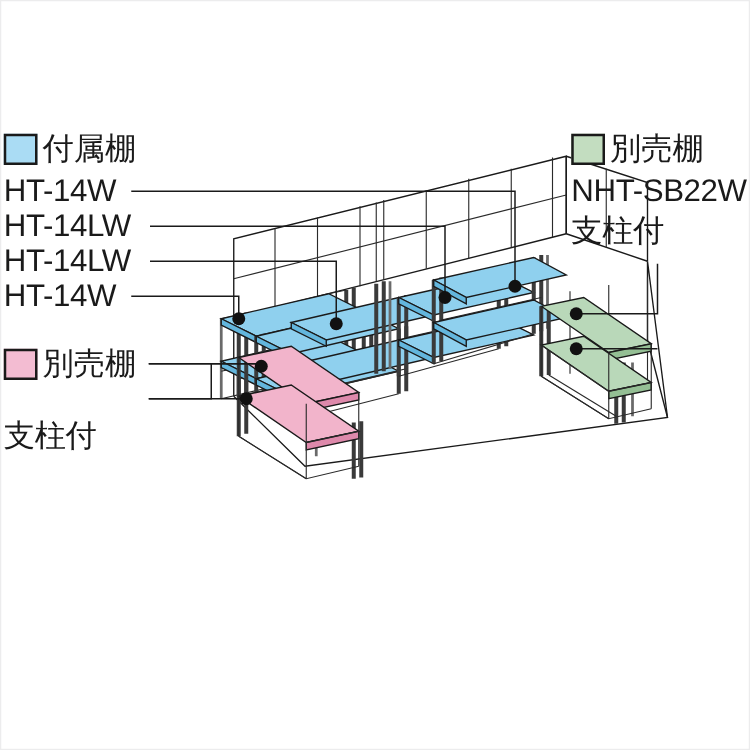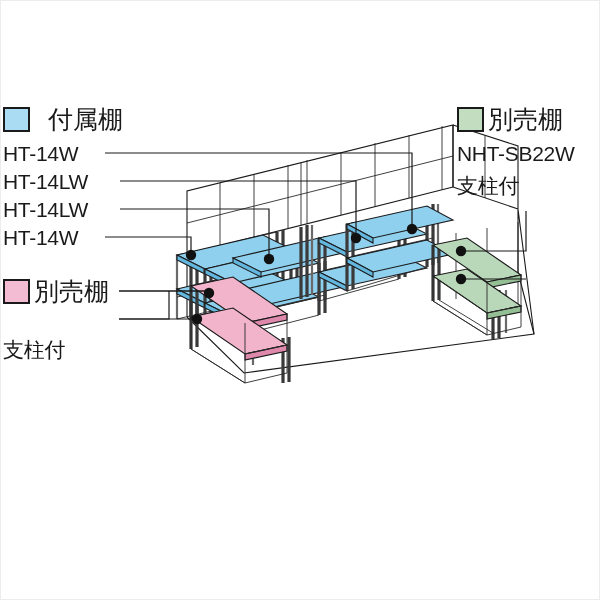--- a/index.html
+++ b/index.html
@@ -20,21 +20,21 @@
   #scene {
     position: absolute;
     inset: 0;
     width: 600px;
     height: 600px;
   }
   .legend-text {
     position: absolute;
     white-space: nowrap;
     color: #1a1a1a;
-    font-size: 21px;
+    font-size: 25px;
     line-height: 25px;
     font-family: "Liberation Sans", "DejaVu Sans", sans-serif;
     letter-spacing: -0.3px;
   }
   .legend-left { left: 2px; }
   .legend-right { left: 456px; }
   .legend-row {
     position: absolute;
     display: flex;
     align-items: center;
@@ -282,21 +282,21 @@
       <path class="lead" d="M460,250 L525,250 L525,210"></path>
       <path class="lead" d="M460,278 L525,278"></path>
       <path class="lead" d="M525,250 L525,250"></path>
     </g>
     <g>
       <circle class="dot" cx="460" cy="250" r="5.2"></circle>
       <circle class="dot" cx="460" cy="278" r="5.2"></circle>
     </g>
   </svg>
 
-  <div class="legend-row legend-left" style="top:106px;gap:14px;">
+  <div class="legend-row legend-left" style="top:106px;">
     <span class="swatch" style="background:#aadcf4;"></span>
     <span class="swatch-label">付属棚</span>
   </div>
 
   <div class="legend-text legend-left" style="top:140px;">HT-14W</div>
 
   <div class="legend-text legend-left" style="top:168px;">HT-14LW</div>
 
   <div class="legend-text legend-left" style="top:196px;">HT-14LW</div>
 

